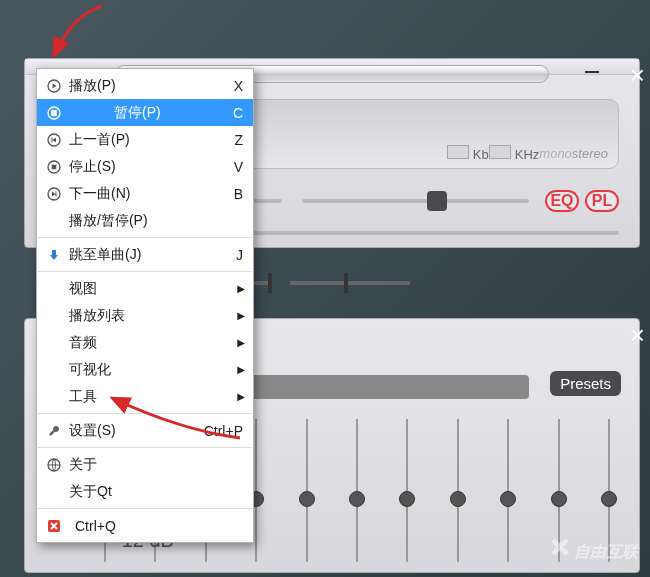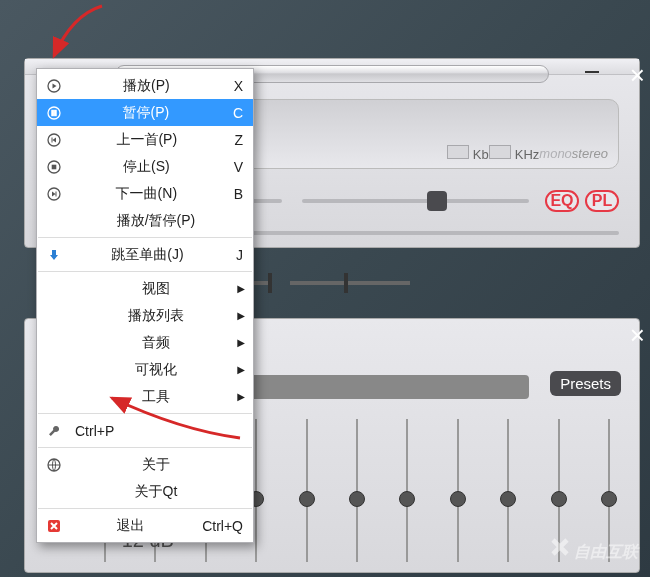--- a/index.html
+++ b/index.html
@@ -34,21 +34,21 @@
 .presets{position:absolute;right:18px;top:52px;padding:4px 10px;background:#4a4a4e;color:#fff;border-radius:6px;font-size:15px;}
 .eq-sliders{position:absolute;left:70px;right:20px;top:100px;bottom:10px;display:flex;justify-content:space-between;}
 .eq-slider{width:20px;position:relative;}
 .eq-sl-track{position:absolute;left:9px;top:0;bottom:0;width:2px;background:#999;}
 .eq-sl-thumb{position:absolute;left:2px;top:50%;width:16px;height:16px;border-radius:50%;background:#555;border:1px solid #333;}
 .db-label{position:absolute;left:90px;bottom:20px;font-size:20px;color:#555;}
 .watermark{position:absolute;right:12px;bottom:14px;color:rgba(255,255,255,.5);font-size:16px;font-weight:bold;font-style:italic;}
 .watermark svg{vertical-align:-4px;}
 
 
-.menu{position:absolute;left:36px;top:68px;width:218px;background:#fff;border:1px solid #b0b0b4;box-shadow:3px 4px 10px rgba(0,0,0,.4);padding:3px 0;font-size:14px;color:#222;text-align:center;}
+.menu{position:absolute;left:36px;top:68px;width:218px;background:#fff;border:1px solid #b0b0b4;box-shadow:3px 4px 10px rgba(0,0,0,.4);padding:3px 0;font-size:14px;color:#222;}
 .menu-item{display:flex;align-items:center;height:27px;padding:0 10px 0 6px;cursor:default;position:relative;}
 .menu-item.hover{background:#3399ff;color:#fff;gap:45px;}
 .menu-item.hover .mi-icon svg{stroke:#fff;fill:#fff;}
 .mi-icon{width:22px;display:flex;justify-content:center;}
 .mi-label{flex:1;padding-left:4px;}
 .mi-shortcut{color:inherit;padding-left:10px;}
 .mi-arrow{position:absolute;right:8px;font-size:10px;}
 .menu-sep{height:1px;background:#dcdcdc;margin:3px 1px;}
 
 
@@ -254,20 +254,21 @@
       <span class="mi-label">工具</span>
       <span class="mi-arrow">▶</span>
     </div>
     <div class="menu-sep"></div>
     <div class="menu-item">
       <span class="mi-icon">
         <svg width="14" height="14" viewBox="0 0 14 14">
           <path d="M9 2a3 3 0 00-2.8 4L2 10.2 3.8 12 8 7.8A3 3 0 109 2z" fill="#666"></path>
         </svg>
       </span>
+      <span class="mi-label">设置(S)</span>
       <span class="mi-shortcut">Ctrl+P</span>
     </div>
     <div class="menu-sep"></div>
     <div class="menu-item">
       <span class="mi-icon">
         <svg width="14" height="14" viewBox="0 0 14 14">
           <circle cx="7" cy="7" r="6" fill="none" stroke="#555" stroke-width="1.3"></circle>
           <path d="M1 7h12M7 1c2 2 2 10 0 12M7 1c-2 2-2 10 0 12" stroke="#555" fill="none" stroke-width="1"></path>
         </svg>
       </span>
@@ -278,21 +279,20 @@
       <span class="mi-label">关于Qt</span>
     </div>
     <div class="menu-sep"></div>
     <div class="menu-item">
       <span class="mi-icon">
         <svg width="14" height="14" viewBox="0 0 14 14">
           <rect x="1" y="1" width="12" height="12" rx="2" fill="#e53935"></rect>
           <path d="M4 4l6 6M10 4l-6 6" stroke="#fff" stroke-width="2"></path>
         </svg>
       </span>
-      <span class="mi-label">退出</span>
       <span class="mi-shortcut">Ctrl+Q</span>
     </div>
   </div>
 
 <div class="arrow" style="left:32px;top:0;">
 <svg width="80" height="70">
       <defs>
         <marker id="ah1" markerWidth="8" markerHeight="8" refX="6" refY="3" orient="auto">
           <path d="M0 0L7 3L0 6z" fill="#d62828"></path>
         </marker>

